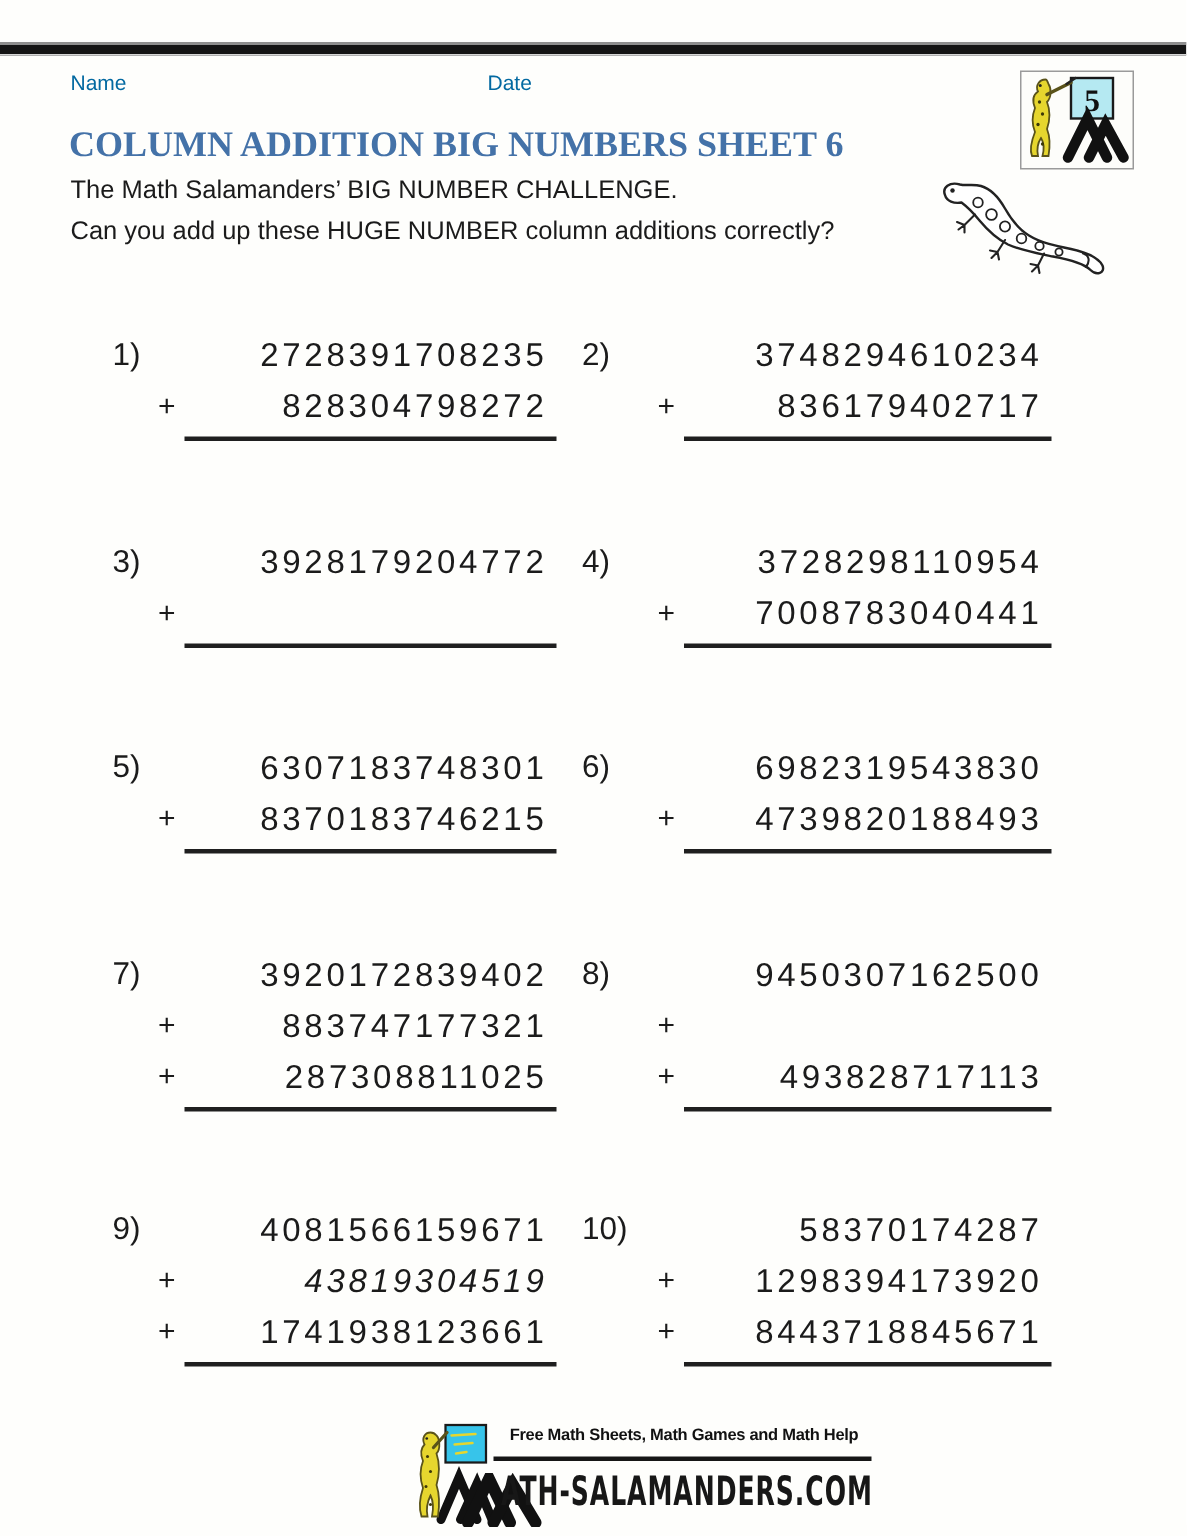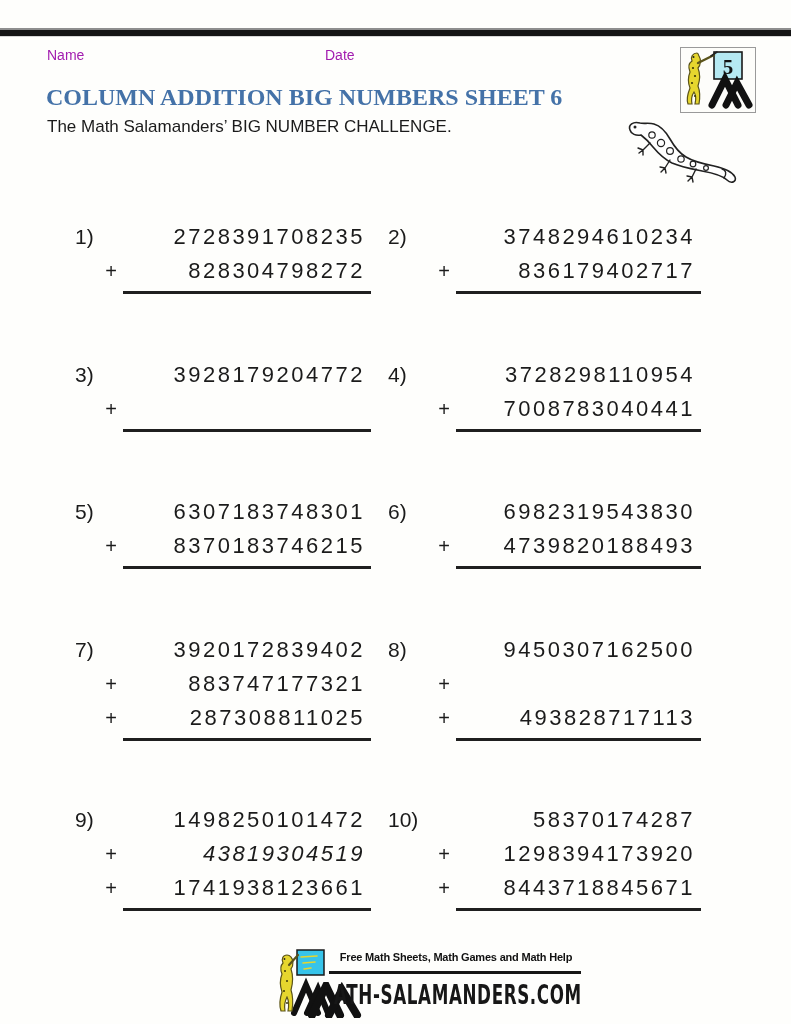--- a/index.html
+++ b/index.html
@@ -4,21 +4,21 @@
 <style>
   html,body { margin:0; padding:0; background:#ffffff; }
   .page {
     position:relative; width:791px; height:1024px; background:#fefefc;
     font-family:"Liberation Sans", sans-serif; color:#1b1b1b; overflow:hidden;
   }
   .top-bar {
     position:absolute; left:0; top:28px; width:791px; height:6px;
     background:#141414; border-top:2px solid #8e8e8e; border-bottom:1px solid #d6d6d6;
   }
-  .field-label { position:absolute; top:47px; font-size:14px; color:#a21caf; }
+  .field-label { position:absolute; top:47px; font-size:14px; color:#0369a1; }
   .name-label { left:47px; }
   .date-label { left:325px; }
 
   .logo-box {
     position:absolute; left:680px; top:47px; width:74px; height:64px;
     border:1px solid #9a9a9a; background:#fdfdfa;
   }
   .page-title {
     position:absolute; left:46px; top:84px; margin:0;
     font-family:"Liberation Serif", serif; font-weight:600;
@@ -87,20 +87,21 @@
         <circle cx="12" cy="20" r="1.1" fill="#3c3808"></circle>
         <circle cx="14" cy="28" r="1.1" fill="#3c3808"></circle>
         <circle cx="11" cy="35" r="1.1" fill="#3c3808"></circle>
         <circle cx="14" cy="48" r="1.1" fill="#3c3808"></circle>
       </g>
     </svg>
   </div>
 
   <h1 class="page-title">COLUMN ADDITION BIG NUMBERS SHEET 6</h1>
   <p class="intro intro-1">The Math Salamanders’ BIG NUMBER CHALLENGE.</p>
+  <p class="intro intro-2">Can you add up these HUGE NUMBER column additions correctly?</p>
 
   <svg class="lizard" width="114" height="74" viewBox="0 0 114 74">
     <g fill="#ffffff" stroke="#222" stroke-width="1.6" stroke-linejoin="round">
       <path d="M14 7 C7 5 2 9 4 14 C5 18 10 20 15 19 C19 22 23 26 27 31 C32 37 38 43 46 47 C55 51 66 53 76 55 C87 57 97 60 101 64 C105 68 111 66 109 61 C106 55 97 52 88 50 C78 48 68 46 60 41 C53 37 48 30 44 23 C40 16 35 10 28 8 C23 6.5 18 8 14 7 Z"></path>
     </g>
     <g fill="none" stroke="#222" stroke-width="1.4" stroke-linecap="round">
       <path d="M24 27 L17 34 M17 34 L12 32 M17 34 L13 37 M17 34 L17 39"></path>
       <path d="M44 44 L39 52 M39 52 L34 51 M39 52 L35 56 M39 52 L40 57"></path>
       <path d="M70 53 L66 61 M66 61 L61 60 M66 61 L62 65 M66 61 L67 66"></path>
       <path d="M98 62 C101 58 100 54 96 53"></path>
@@ -207,21 +208,21 @@
         </div>
         <div class="prow">
           <div class="lcell plus" style="width: 70px;">+</div>
           <div class="ncell" style="width: 245px;">493828717113</div>
         </div>
         <div class="sumline" style="margin-left: 70px; width: 245px;"></div>
       </div>
       <div class="problem" style="left: 73px; top: 803px;">
         <div class="prow">
           <div class="lcell plabel" style="width: 50px;">9)</div>
-          <div class="ncell" style="width: 248px;">1498250101472</div>
+          <div class="ncell" style="width: 248px;">4081566159671</div>
         </div>
         <div class="prow">
           <div class="lcell plus" style="width: 50px;">+</div>
           <div class="ncell" style="width: 248px; font-style: italic;">43819304519</div>
         </div>
         <div class="prow">
           <div class="lcell plus" style="width: 50px;">+</div>
           <div class="ncell" style="width: 248px;">1741938123661</div>
         </div>
         <div class="sumline" style="margin-left: 50px; width: 248px;"></div>

